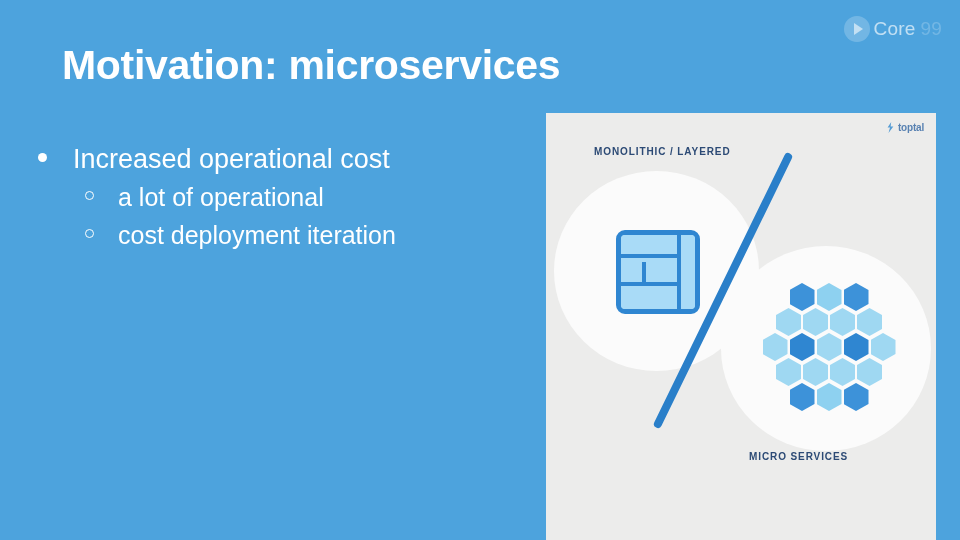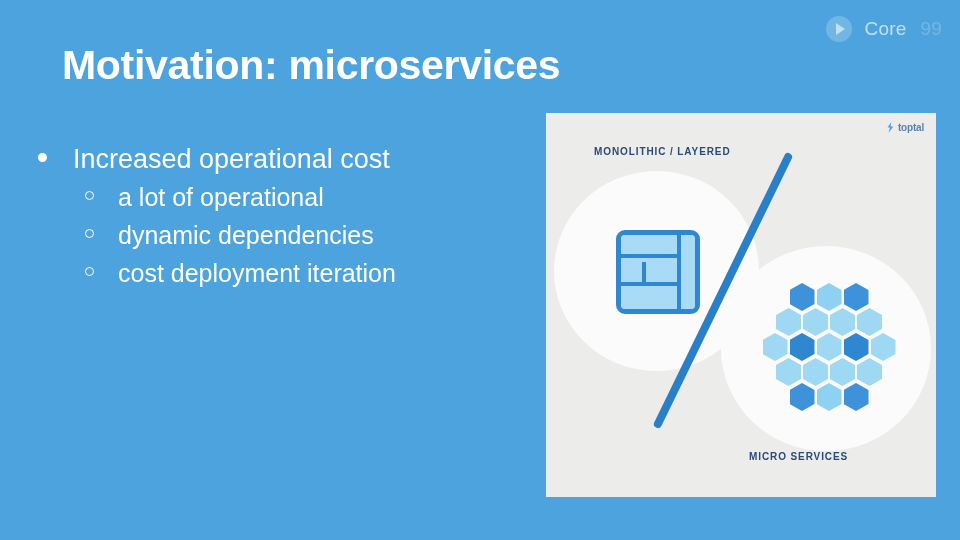--- a/index.html
+++ b/index.html
@@ -22,21 +22,21 @@
     background: #4da3dd;
   }
 
   
   #watermark {
     position: absolute;
     top: 16px;
     right: 18px;
     display: flex;
     align-items: center;
-    gap: 12px;
+    gap: 3px;
     opacity: 0.70;
   }
   #watermark .wm-mark {
     width: 26px;
     height: 26px;
     border-radius: 50%;
     background: rgba(255,255,255,0.30);
     position: relative;
     display: inline-block;
   }
@@ -117,21 +117,21 @@
   }
   .lvl1 .bullet-text { margin-left: 26px; font-size: 27px; }
   .lvl2 .bullet-text { margin-left: 24px; font-size: 25px; }
 
   
   #panel {
     position: absolute;
     left: 546px;
     top: 113px;
     width: 390px;
-    height: 384px;
+    height: 428px;
     background: #ececeb;
     overflow: hidden;
   }
 
   
   #toptal-logo {
     position: absolute;
     top: 9px;
     right: 12px;
     display: flex;
@@ -281,24 +281,20 @@
     <div class="bullet-row lvl1">
       <span class="bullet-marker filled"></span>
       <span class="bullet-text">Increased operational cost</span>
     </div>
 
     <div class="bullet-row lvl2">
       <span class="bullet-marker hollow"></span>
       <span class="bullet-text">a lot of operational</span>
     </div>
 
-    <div class="bullet-row lvl2">
-      <span class="bullet-marker hollow"></span>
-      <span class="bullet-text">dynamic dependencies</span>
-    </div>
 
     <div class="bullet-row lvl2">
       <span class="bullet-marker hollow"></span>
       <span class="bullet-text">cost deployment iteration</span>
     </div>
 
 
   </div>
 
   <div id="panel">

